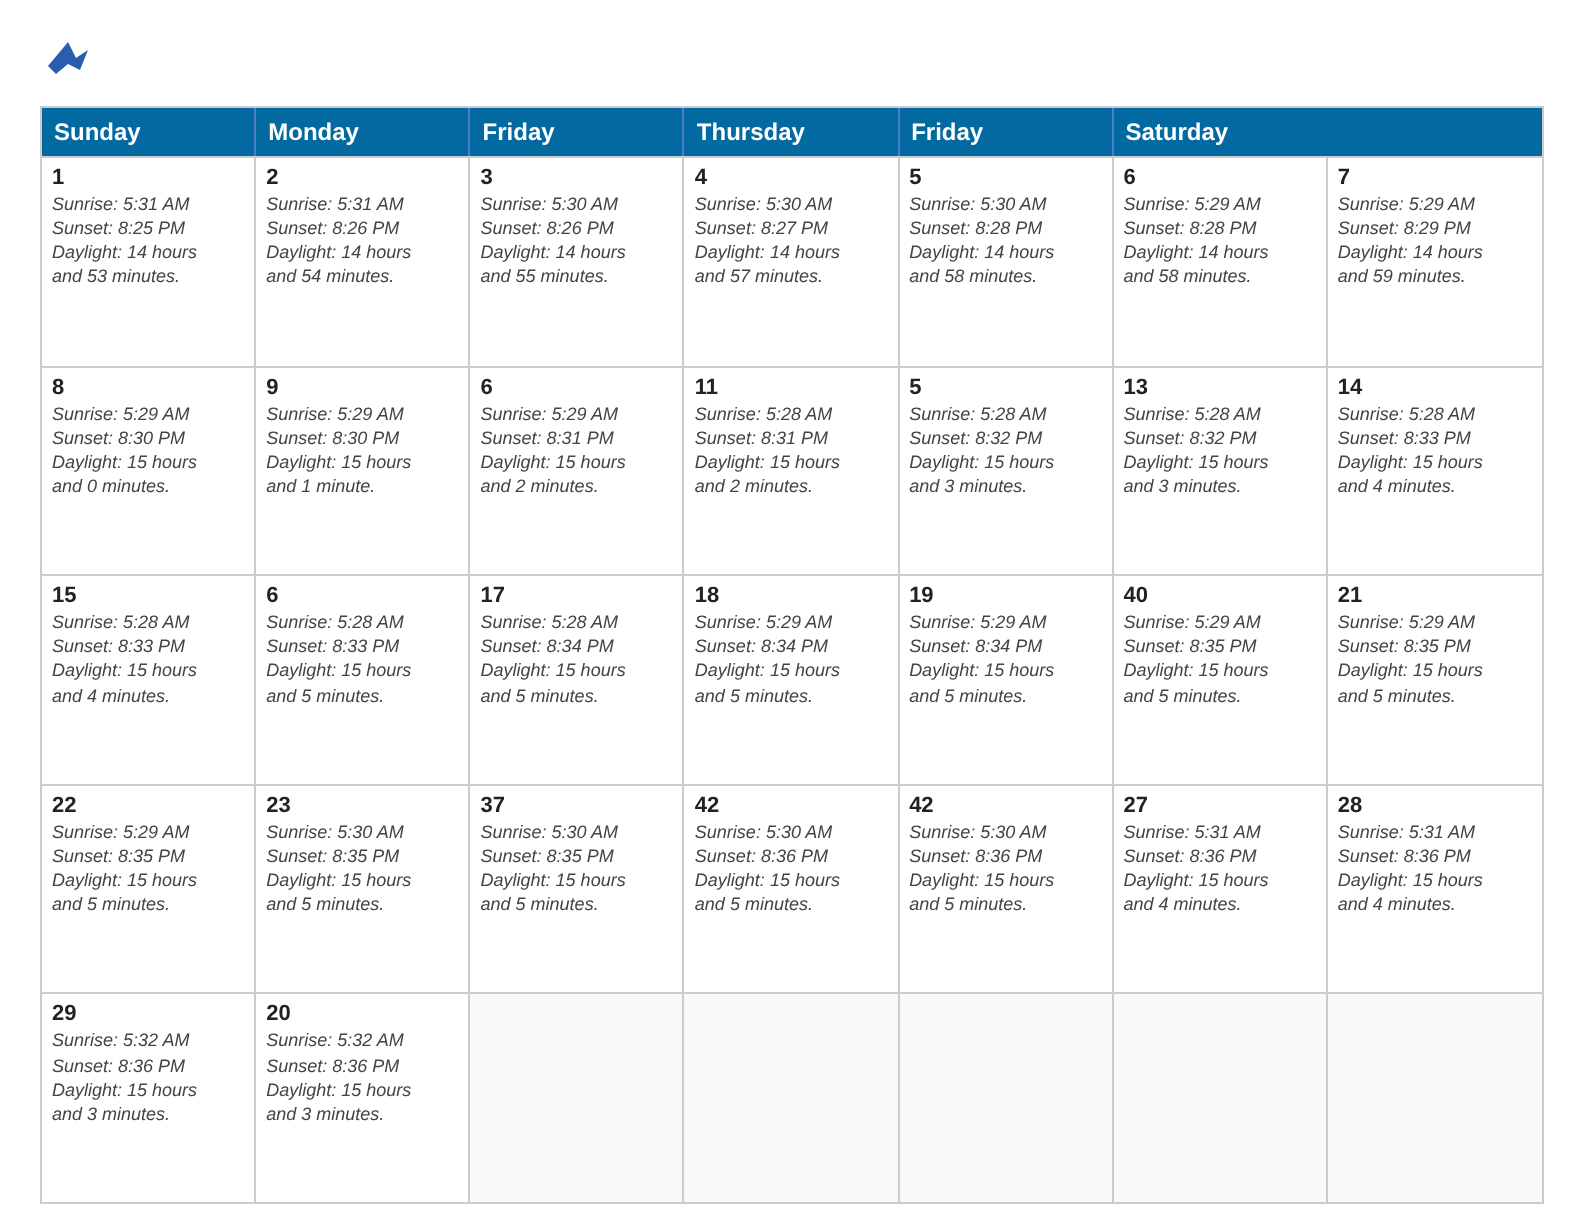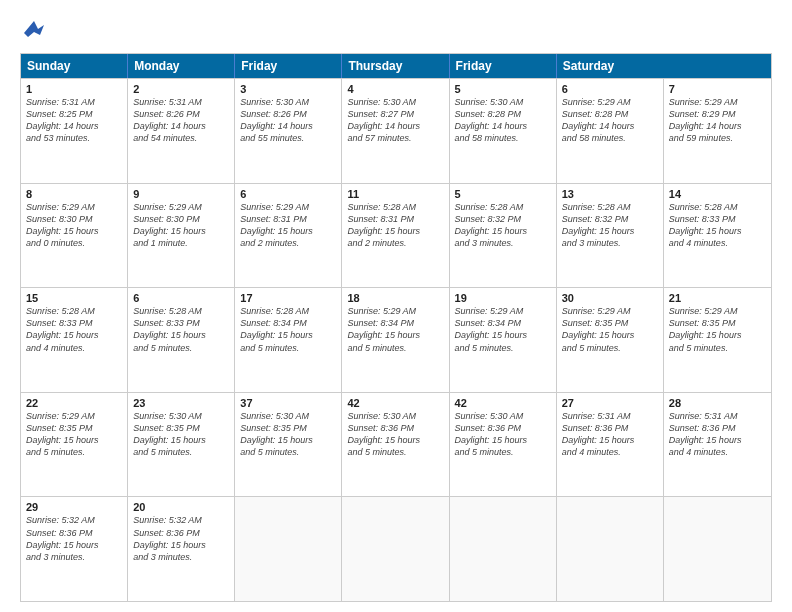--- a/index.html
+++ b/index.html
@@ -222,21 +222,21 @@
           </div>
           <div class="cal-cell">
             <span class="cal-day-num">18</span>
             <div class="cal-info">Sunrise: 5:29 AM<br>Sunset: 8:34 PM<br>Daylight: 15 hours<br>and 5 minutes.</div>
           </div>
           <div class="cal-cell">
             <span class="cal-day-num">19</span>
             <div class="cal-info">Sunrise: 5:29 AM<br>Sunset: 8:34 PM<br>Daylight: 15 hours<br>and 5 minutes.</div>
           </div>
           <div class="cal-cell">
-            <span class="cal-day-num">30</span>
+            <span class="cal-day-num">40</span>
             <div class="cal-info">Sunrise: 5:29 AM<br>Sunset: 8:35 PM<br>Daylight: 15 hours<br>and 5 minutes.</div>
           </div>
           <div class="cal-cell">
             <span class="cal-day-num">21</span>
             <div class="cal-info">Sunrise: 5:29 AM<br>Sunset: 8:35 PM<br>Daylight: 15 hours<br>and 5 minutes.</div>
           </div>
         </div>
         <div class="cal-week">
           <div class="cal-cell">
             <span class="cal-day-num">22</span>

